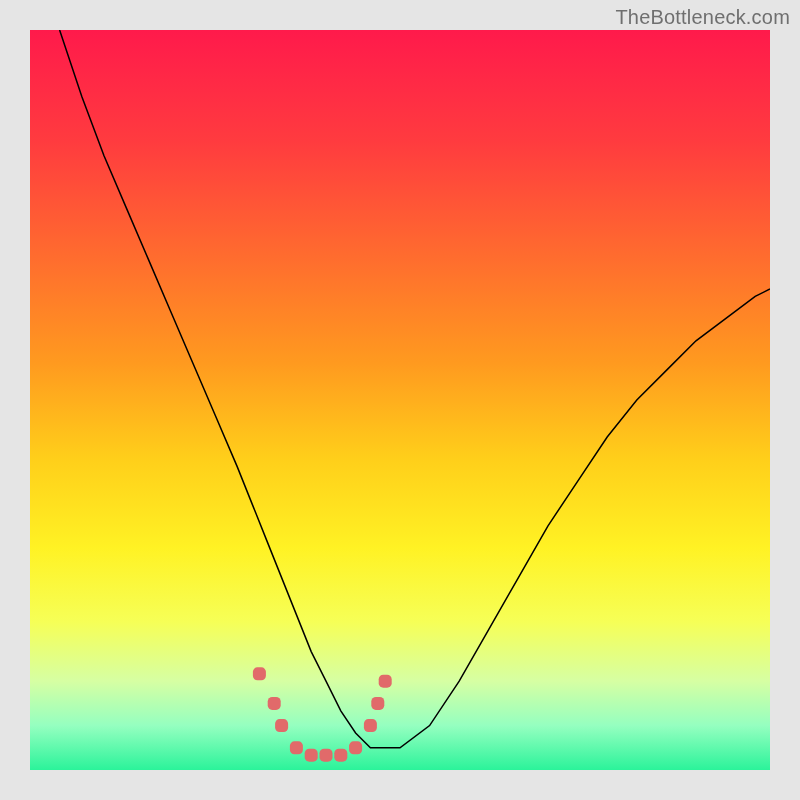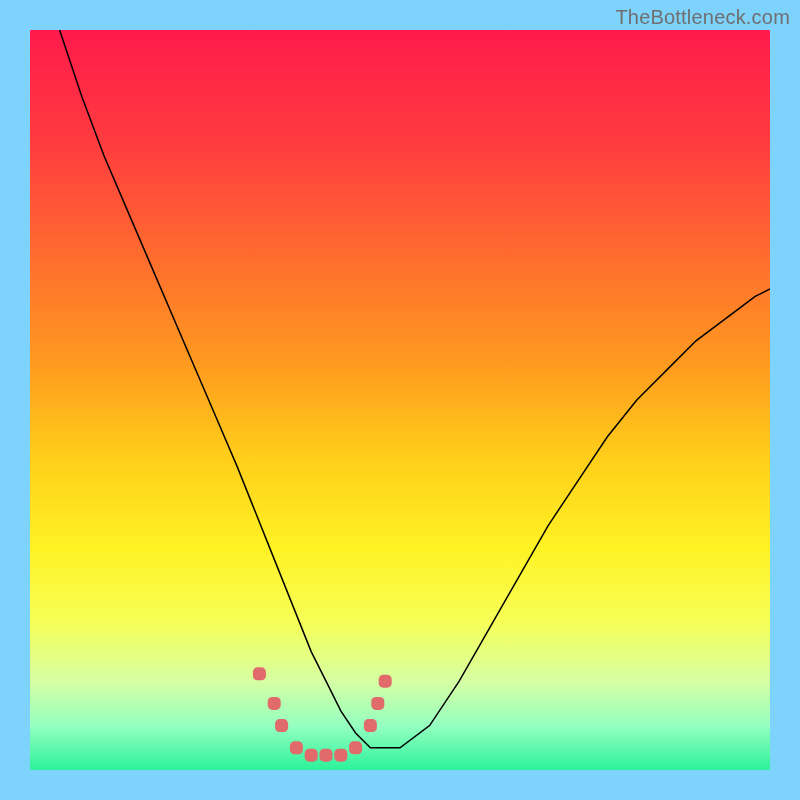--- a/index.html
+++ b/index.html
@@ -10,21 +10,21 @@
     background: #000;
     overflow: hidden;
     font-family: Arial, Helvetica, sans-serif;
   }
   .frame {
     position: absolute;
     top: 0;
     left: 0;
     width: 800px;
     height: 800px;
-    background: #7dd3fc;
+    background: #e5e5e5;
   }
   .plot {
     position: absolute;
     top: 30px;
     left: 30px;
     width: 740px;
     height: 740px;
     overflow: hidden;
   }
   .watermark {

